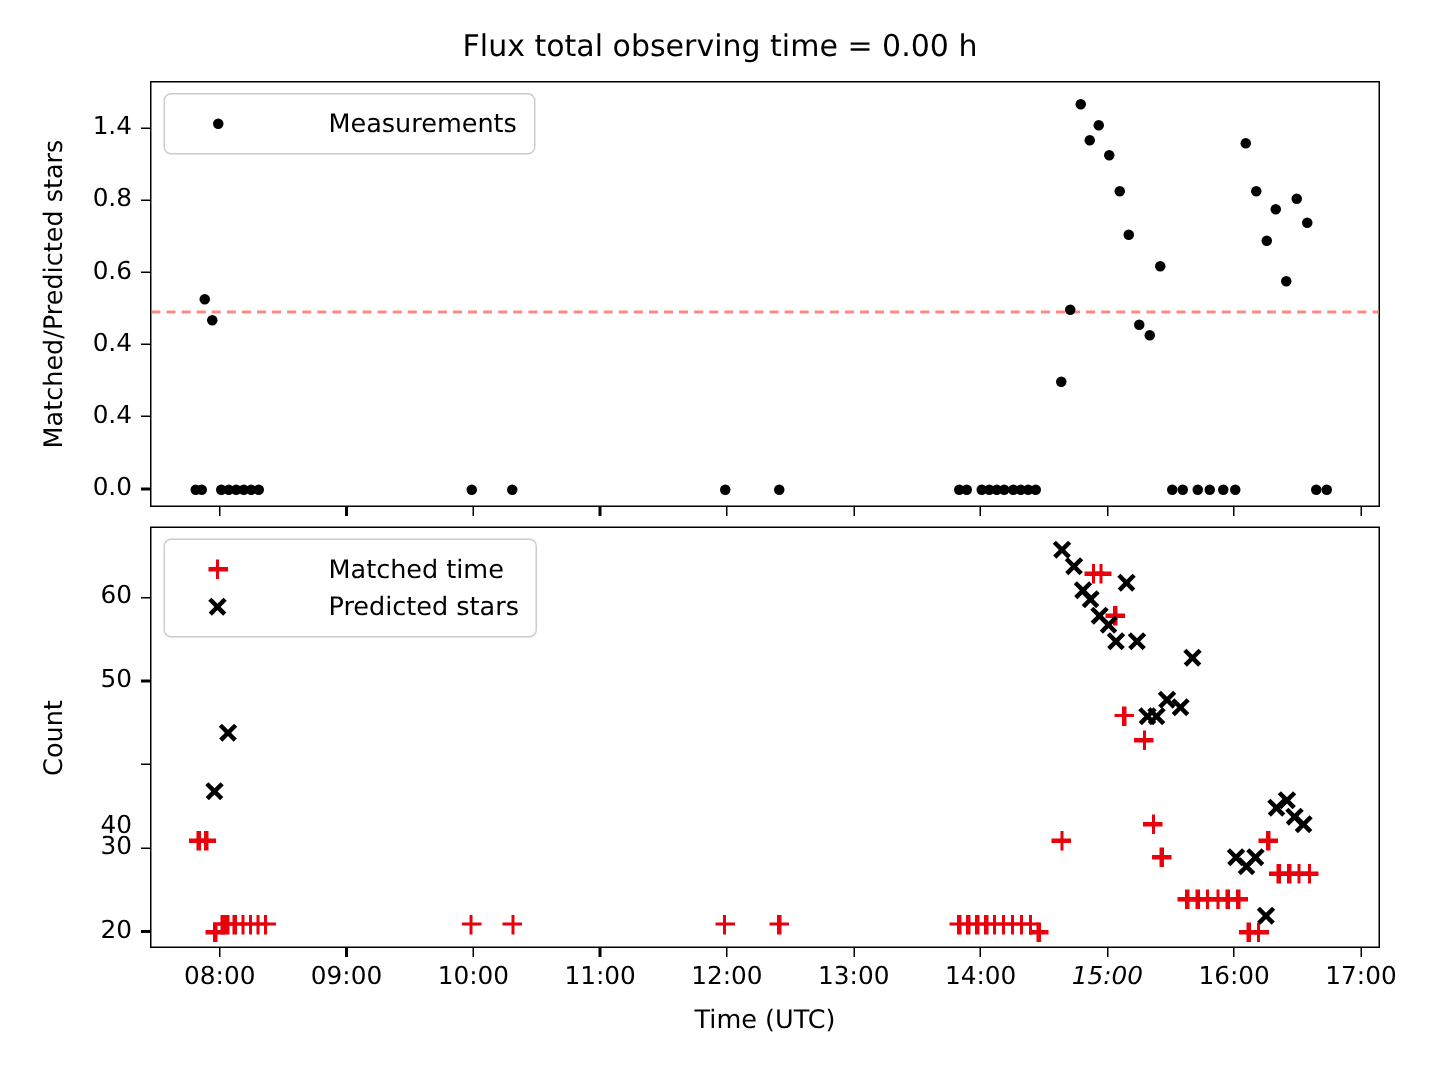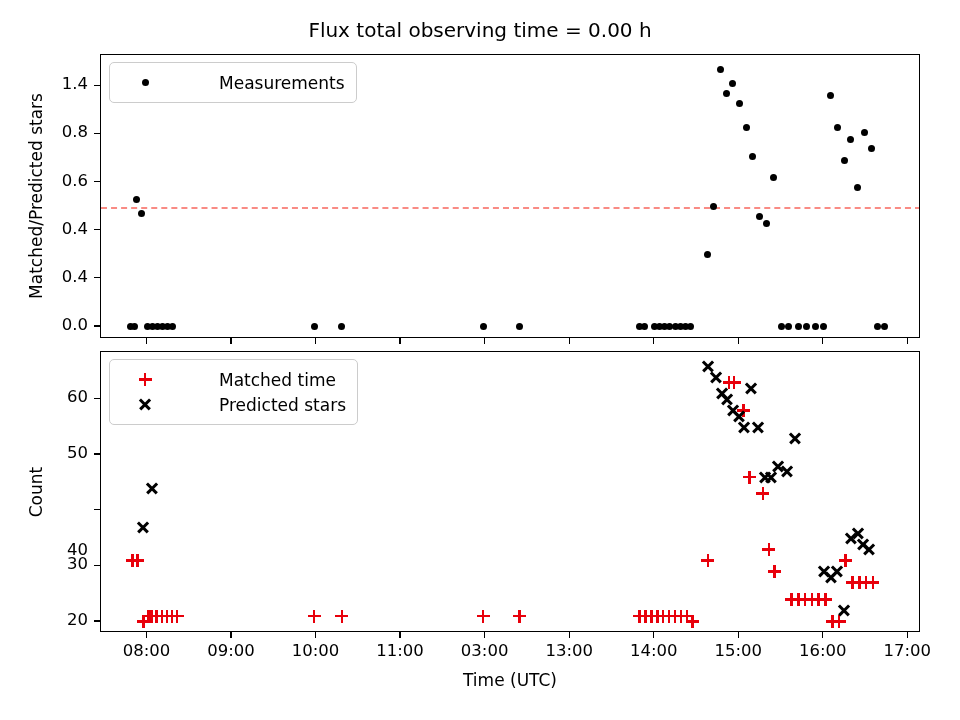--- a/index.html
+++ b/index.html
@@ -240,27 +240,27 @@
   <div id="botXticks">
       <div class="tick xtick" style="left: 145.845px; top: 632px;"></div>
       <div class="xticklab" style="left: 101.495px; width: 90px; top: 641px;">08:00</div>
       <div class="tick xtick" style="left: 230.381px; top: 632px;"></div>
       <div class="xticklab" style="left: 186.031px; width: 90px; top: 641px;">09:00</div>
       <div class="tick xtick" style="left: 314.917px; top: 632px;"></div>
       <div class="xticklab" style="left: 270.567px; width: 90px; top: 641px;">10:00</div>
       <div class="tick xtick" style="left: 399.453px; top: 632px;"></div>
       <div class="xticklab" style="left: 355.103px; width: 90px; top: 641px;">11:00</div>
       <div class="tick xtick" style="left: 483.989px; top: 632px;"></div>
-      <div class="xticklab" style="left: 439.639px; width: 90px; top: 641px;">03:00</div>
+      <div class="xticklab" style="left: 439.639px; width: 90px; top: 641px;">12:00</div>
       <div class="tick xtick" style="left: 568.525px; top: 632px;"></div>
       <div class="xticklab" style="left: 524.175px; width: 90px; top: 641px;">13:00</div>
       <div class="tick xtick" style="left: 653.061px; top: 632px;"></div>
       <div class="xticklab" style="left: 608.711px; width: 90px; top: 641px;">14:00</div>
       <div class="tick xtick" style="left: 737.597px; top: 632px;"></div>
-      <div class="xticklab" style="left: 693.247px; width: 90px; top: 641px;">15:00</div>
+      <div class="xticklab" style="left: 693.247px; width: 90px; top: 641px; font-style: italic;">15:00</div>
       <div class="tick xtick" style="left: 822.134px; top: 632px;"></div>
       <div class="xticklab" style="left: 777.784px; width: 90px; top: 641px;">16:00</div>
       <div class="tick xtick" style="left: 906.67px; top: 632px;"></div>
       <div class="xticklab" style="left: 862.32px; width: 90px; top: 641px;">17:00</div>
     </div>
   <div class="xlabel" id="xlab" style="left: 510px; top: 670px; transform: translateX(-50%);">Time (UTC)</div>
 
 </div>
 
 </body></html>

